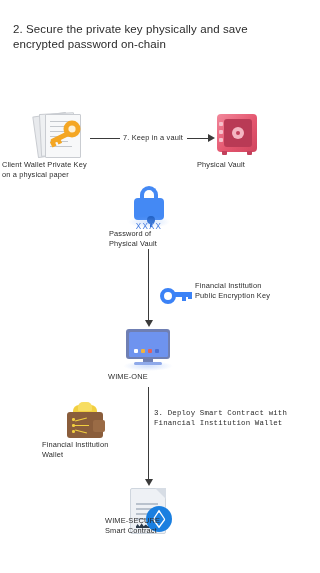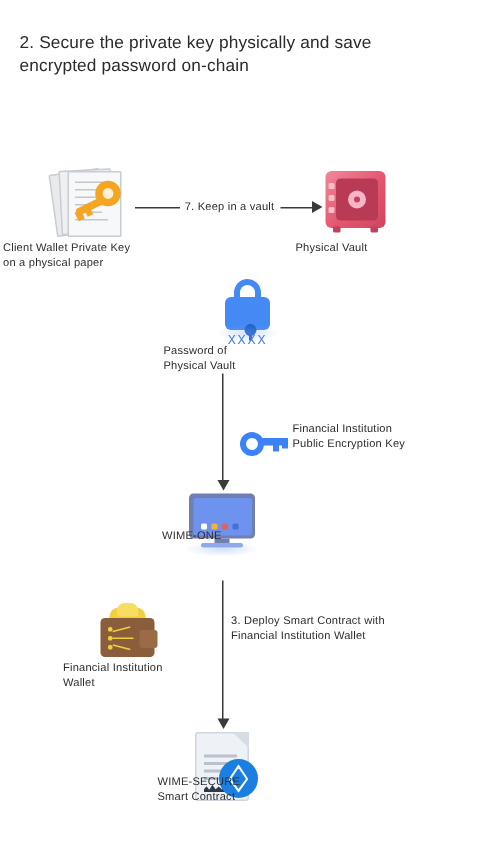--- a/index.html
+++ b/index.html
@@ -333,21 +333,21 @@
     <div class="safe-inner"></div>
     <div class="safe-hinge" style="top:10px;"></div>
     <div class="safe-hinge" style="top:18px;"></div>
     <div class="safe-hinge" style="top:26px;"></div>
     <div class="safe-dial"></div>
     <div class="safe-leg" style="left:9px;"></div>
     <div class="safe-leg" style="left:34px;"></div>
   </div>
   <div class="caption" style="left:197px; top:160px; width:80px;">Physical Vault</div>
 
-  <div class="icon" style="left:132px; top:186px; width:34px; height:48px;margin-left:16px;">
+  <div class="icon" style="left:132px; top:186px; width:34px; height:48px;">
     <div class="lock-shackle"></div>
     <div class="lock-body">
       <div class="lock-key"></div>
     </div>
     <div class="lock-glow"></div>
     <div class="xxxx">XXXX</div>
   </div>
   <div class="caption" style="left:109px; top:229px; width:80px;">Password of
 Physical Vault</div>
 
@@ -369,24 +369,24 @@
         <div class="mon-dot" style="left:5px;  background:#ffffff;"></div>
         <div class="mon-dot" style="left:12px; background:#f2b33d;"></div>
         <div class="mon-dot" style="left:19px; background:#e4605a;"></div>
         <div class="mon-dot" style="left:26px; background:#4a6fd4;"></div>
       </div>
     </div>
     <div class="mon-stand"></div>
     <div class="mon-base"></div>
     <div class="mon-glow"></div>
   </div>
-  <div class="caption" style="left:108px; top:352px; width:80px;">WIME-ONE</div>
+  <div class="caption" style="left:108px; top:372px; width:80px;">WIME-ONE</div>
 
   <div class="vline" style="left:148px; top:387px; height:95px;"></div>
-  <div class="edgelabel" style="left:154px; top:409px; width:140px; text-align:left;">3. Deploy Smart Contract with
+  <div class="edgelabel" style="left:154px; top:409px; width:140px; text-align:left;font-family:Liberation Mono, monospace;">3. Deploy Smart Contract with
 Financial Institution Wallet</div>
   <div class="arrow-down" style="left:145px; top:479px;"></div>
 
   <div class="icon" style="left:65px; top:404px; width:40px; height:36px;">
     <div class="wal-coins"></div>
     <div class="wal-coin2"></div>
     <div class="wal-body">
       <div class="wal-dot" style="left:5px;  top:6px;"></div>
       <div class="wal-dot" style="left:5px;  top:12px;"></div>
       <div class="wal-dot" style="left:5px;  top:18px;"></div>

